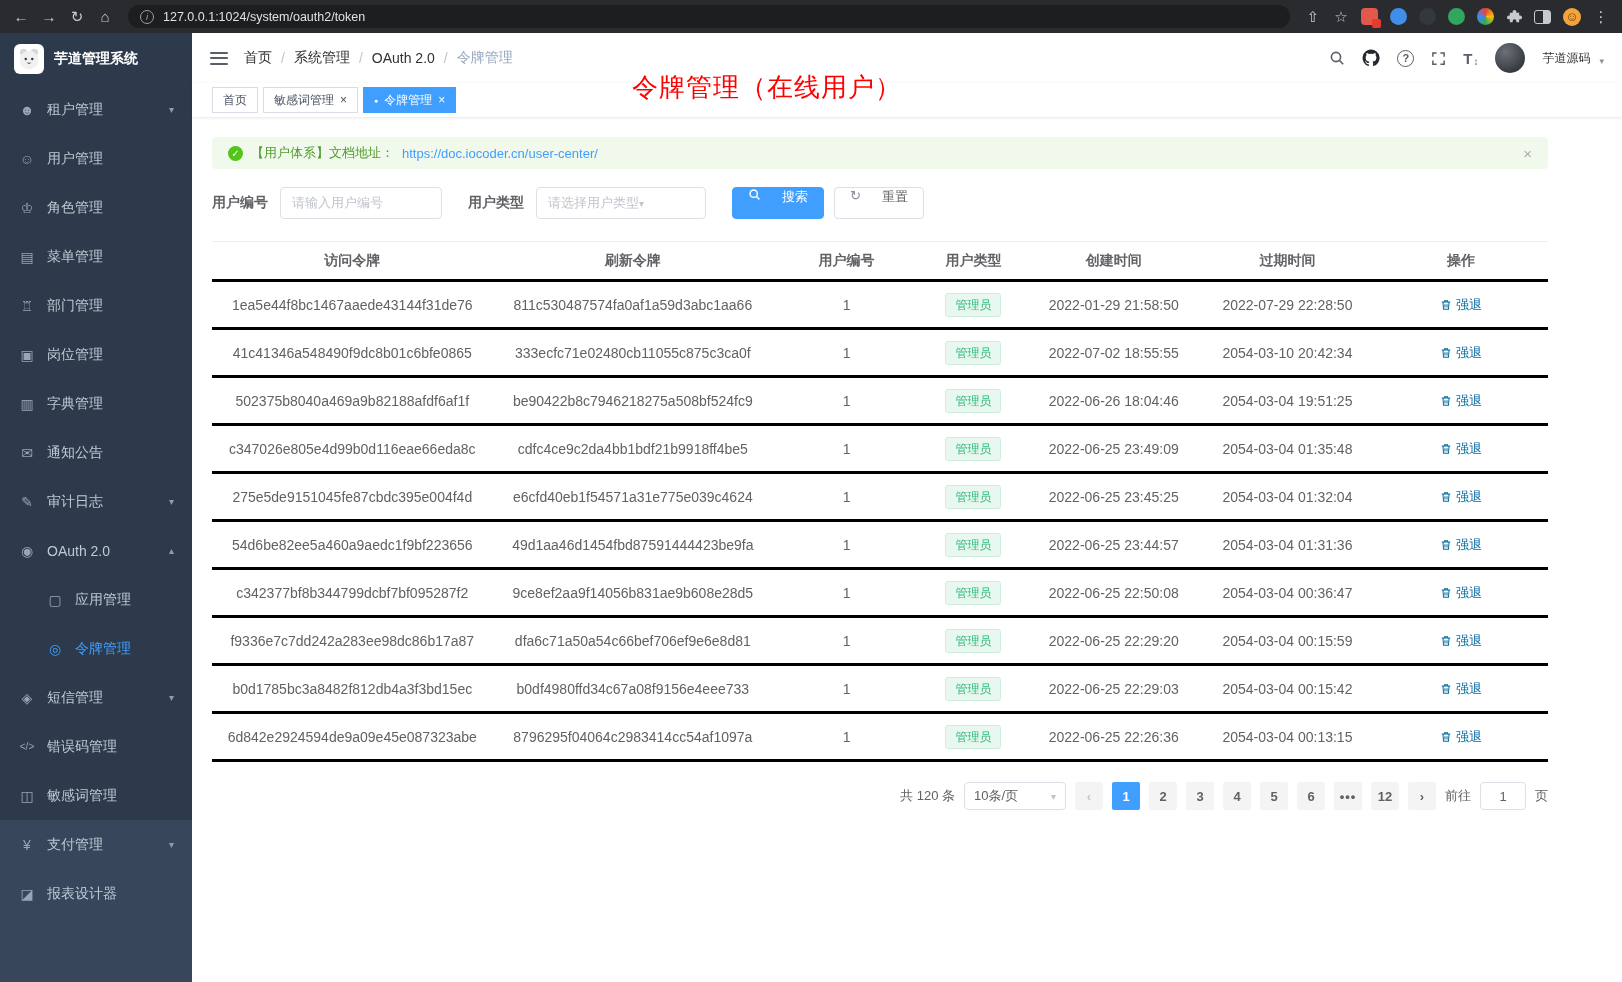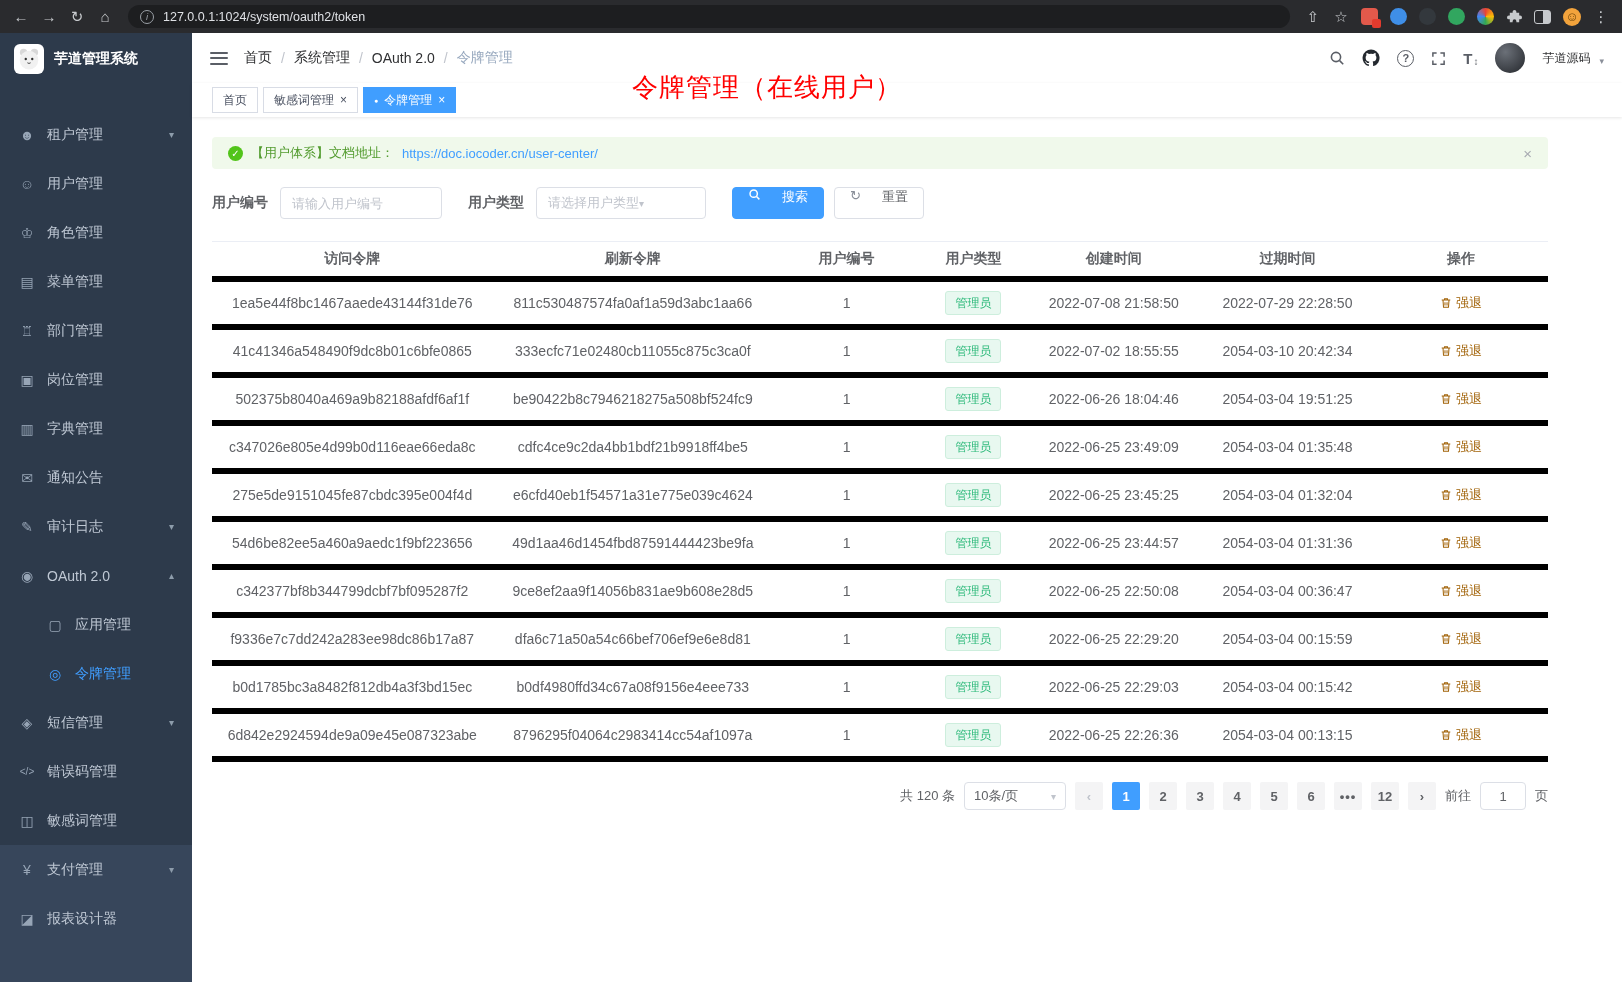--- a/index.html
+++ b/index.html
@@ -23,21 +23,21 @@
   .e-multi  { background:conic-gradient(#ea4335,#fbbc05,#34a853,#4285f4,#ea4335); }
   .panel-ic { width:17px; height:14px; border:1.5px solid #c7cacd; border-radius:3px; margin:0 5px;
               background:linear-gradient(to right,transparent 55%,#c7cacd 55%); cursor:pointer; }
   .smiley { width:18px; height:18px; border-radius:50%; background:#f2a33c; color:#6b4308; font-size:13px;
             display:flex; align-items:center; justify-content:center; margin:0 5px; cursor:pointer; }
 
   
   .app { display:flex; height:949px; }
 
   
-  .sidebar { flex:0 0 192px; width:192px; background:#2d3a4b; display:flex; flex-direction:column; color:#bfc8d4;gap:25px; }
+  .sidebar { flex:0 0 192px; width:192px; background:#2d3a4b; display:flex; flex-direction:column; color:#bfc8d4; }
   .logo-row { height:52px; display:flex; align-items:center; gap:10px; padding:0 14px; cursor:pointer; }
   .logo-box { width:30px; height:30px; background:#fff; border-radius:6px; display:flex; align-items:center;
               justify-content:center; overflow:hidden; flex:0 0 30px; }
   .app-title { color:#fff; font-size:14px; font-weight:700; white-space:nowrap; }
   .menu { flex:1; display:flex; flex-direction:column; }
   .menu-item { height:49px; display:flex; align-items:center; gap:11px; padding:0 18px; font-size:14px; cursor:pointer; }
   .mi-icon { width:18px; text-align:center; font-size:14px; color:#97a5b6; flex:0 0 18px; }
   .mi-label { white-space:nowrap; }
   .mi-caret { margin-left:auto; font-size:10px; color:#8d9cab; }
   .menu-item.child { padding-left:46px; }
@@ -81,44 +81,44 @@
   .check-circ { width:15px; height:15px; border-radius:50%; background:#52c41a; color:#fff; font-size:10px;
                 display:flex; align-items:center; justify-content:center; flex:0 0 15px; }
   .alert-text { color:#529b2e; }
   .alert-link { color:#409eff; cursor:pointer; }
   .alert-close { margin-left:auto; color:#a8abb2; font-size:15px; cursor:pointer; }
 
   .filters { display:flex; align-items:center; margin-top:18px; }
   .flabel { font-size:14px; font-weight:700; color:#606266; margin-right:12px; white-space:nowrap; }
   .flabel.second { margin-left:26px; }
   .finput { width:162px; height:32px; border:1px solid #dcdfe6; border-radius:4px; padding:0 11px;
-            font-size:13px; color:#606266; outline:none; font-family:Liberation Sans, sans-serif; }
+            font-size:13px; color:#606266; outline:none; font-family:Liberation Serif, serif; }
   .finput::placeholder { color:#c0c4cc; }
   .fselect { width:170px; height:32px; border:1px solid #dcdfe6; border-radius:4px; display:flex;
              align-items:center; padding:0 11px; font-size:13px;
              color:#c0c4cc; cursor:pointer; }
   .sel-caret { color:#c0c4cc; font-size:10px; }
   .btn { height:32px; border-radius:4px; font-size:13px; display:inline-flex; align-items:flex-start; gap:21px;
          padding:0 15px; cursor:pointer; font-family:inherit; }
   .btn-primary { background:#409eff; border:1px solid #409eff; color:#fff; margin-left:26px; }
   .btn-plain { background:#fff; border:1px solid #dcdfe6; color:#606266; margin-left:10px; }
   .btn-plain .ric { font-size:13px; color:#8a8f99; }
 
   
   .table { margin-top:22px; border-top:1px solid #ebeef5; }
-  .trow, .thead { display:flex; align-items:center; border-bottom:6px solid #000000; }
+  .trow, .thead { display:flex; align-items:center; border-bottom:3px solid #000000; }
   .thead { height:40px; }
   .trow { height:48px; }
   .th { font-size:14px; font-weight:600; color:#606266; text-align:center; }
   .td { font-size:14px; color:#606266; text-align:center; white-space:nowrap; overflow:hidden; }
   .c1 { flex:0 0 21%; } .c2 { flex:0 0 21%; } .c3 { flex:0 0 11%; } .c4 { flex:0 0 8%; }
   .c5 { flex:0 0 13%; } .c6 { flex:0 0 13%; } .c7 { flex:0 0 13%; }
   .tag { display:inline-block; padding:2px 9px; font-size:12px; border-radius:3px; background:#e8f8f0;
          color:#2db97a; border:1px solid #cdeedd; line-height:1.5; }
-  .oplink { color:#a16207; font-size:13px; display:inline-flex; align-items:center; gap:4px; cursor:pointer; }
+  .oplink { color:#0369a1; font-size:13px; display:inline-flex; align-items:center; gap:4px; cursor:pointer; }
 
   
   .pager { display:flex; align-items:center; justify-content:flex-end; gap:9px; margin-top:20px;
            font-size:13px; color:#606266; }
   .psel { width:102px; height:28px; border:1px solid #dcdfe6; border-radius:4px; display:flex;
           align-items:center; justify-content:space-between; padding:0 9px; cursor:pointer; }
   .pbtn { min-width:28px; height:28px; padding:0 4px; border-radius:2px; background:#f4f4f5; color:#606266;
           display:flex; align-items:center; justify-content:center; font-weight:600; cursor:pointer; }
   .pbtn.active { background:#409eff; color:#fff; }
   .pbtn.prev { color:#c0c4cc; }
@@ -358,21 +358,21 @@
           <div class="th c7">操作</div>
         </div>
 
           <div class="trow">
             <div class="td c1">1ea5e44f8bc1467aaede43144f31de76</div>
             <div class="td c2">811c530487574fa0af1a59d3abc1aa66</div>
             <div class="td c3">1</div>
             <div class="td c4">
               <span class="tag">管理员</span>
             </div>
-            <div class="td c5">2022-07-08 21:58:50</div>
+            <div class="td c5">2022-01-29 21:58:50</div>
             <div class="td c6">2022-07-29 22:28:50</div>
             <div class="td c7">
               <span class="oplink">
                 <svg width="12" height="12" viewBox="0 0 14 14" fill="none" stroke="currentColor" stroke-width="1.2">
                   <path d="M2 3.5h10M5.3 3.5V2h3.4v1.5M3.5 3.5l.6 8.5h5.8l.6-8.5M5.8 6v4M8.2 6v4"></path>
                 </svg>
                 <span>强退</span>
               </span>
             </div>
           </div>

